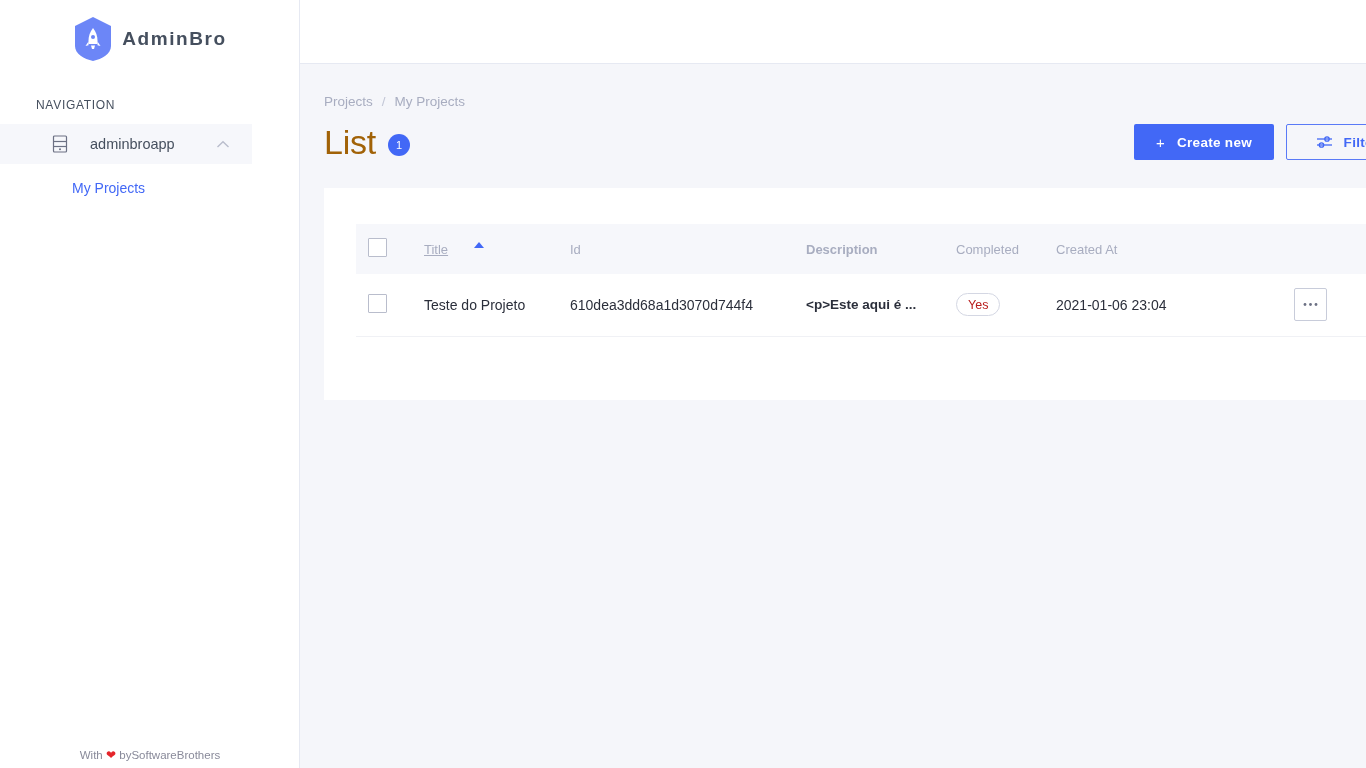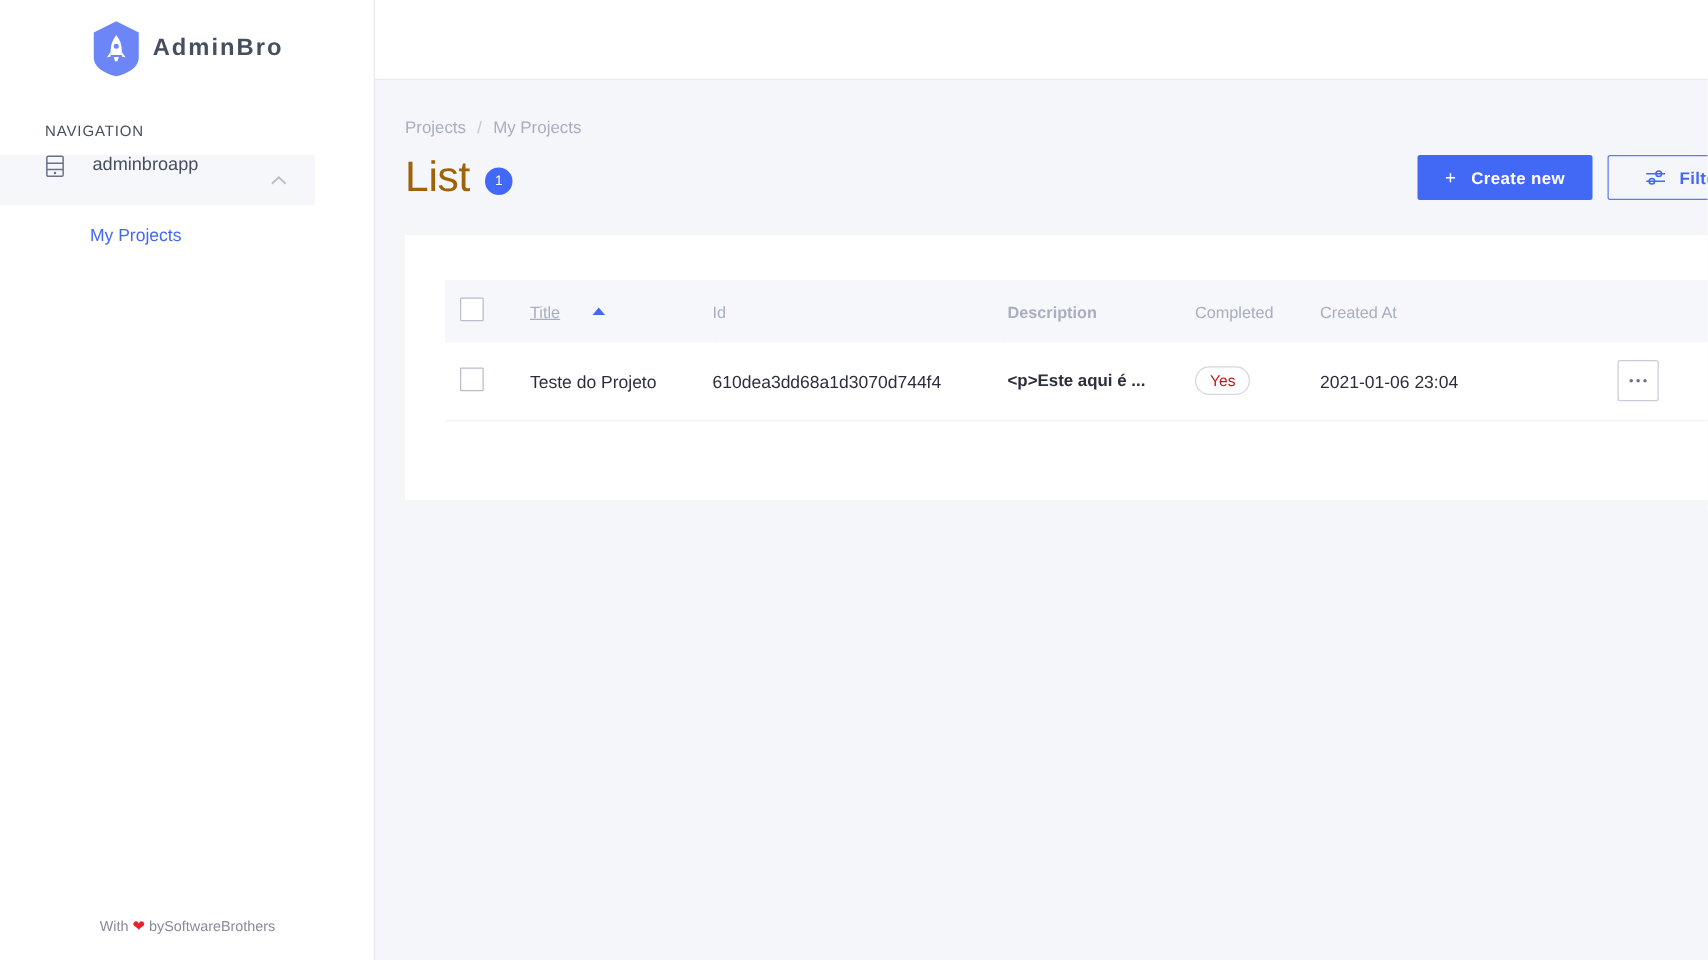--- a/index.html
+++ b/index.html
@@ -32,35 +32,35 @@
   }
   .nav-label {
     margin: 26px 0 0 36px;
     font-size: 12px; letter-spacing: 0.7px;
     color: #454f5e; font-weight: normal;
   }
   .nav-item {
     margin-top: 12px;
     width: 252px; height: 40px;
     background: #f6f7fb;
-    display: flex; align-items: flex-start;
-    padding-left: 36px;
+    display: flex; align-items: center;
+    padding-left: 52px;
     position: relative;
     cursor: pointer;
   }
   .nav-item .rack-icon { width: 16px; height: 18px; margin-right: 22px; }
   .nav-item-label { font-size: 14.5px; color: #454f5e; }
   .chevron { position: absolute; right: 22px; top: 16px; width: 14px; height: 9px; }
   .sub-item {
     margin: 16px 0 0 72px;
     font-size: 14px; color: #4268F6;
     cursor: pointer; display: inline-block;
   }
   .footer {
-    position: absolute; bottom: 20px; left: 0; width: 300px;
+    position: absolute; bottom: 6px; left: 0; width: 300px;
     text-align: center;
     font-size: 11.5px; color: #898a9a;
   }
   .footer .heart { color: #e5252a; font-size: 12px; }
 
   
   .main { flex: 1 1 auto; height: 768px; display: flex; flex-direction: column; }
   .topbar {
     height: 64px; background: #ffffff;
     border-bottom: 1px solid #e6e9f2;
@@ -129,21 +129,21 @@
     padding: 0;
     vertical-align: middle;
   }
   th.c-check, td.c-check { width: 68px; padding-left: 12px; }
   th.c-title, td.c-title { width: 146px; }
   th.c-id,    td.c-id    { width: 236px; }
   th.c-desc,  td.c-desc  { width: 150px; font-weight: bold; }
   th.c-comp,  td.c-comp  { width: 100px; }
   th.c-date,  td.c-date  { width: 200px; }
   th.c-act,   td.c-act   { width: 120px; }
-  .th-inner { display: flex; align-items: center; gap: 26px; cursor: pointer; text-decoration: underline; }
+  .th-inner { display: flex; gap: 26px; cursor: pointer; text-decoration: underline; }
   .sort-asc { width: 0; height: 0; border-left: 5px solid transparent;
               border-right: 5px solid transparent; border-bottom: 6px solid #4268F6; }
   tbody tr { height: 62px; border-bottom: 1px solid #f0f1f5; }
   td { font-size: 14px; color: #2b2f3b; padding: 0; vertical-align: middle; }
   td.c-desc { font-size: 13.5px; }
   .checkbox {
     width: 19px; height: 19px;
     border: 1px solid #b9bdcc; background: #fff; border-radius: 1px;
     display: inline-block; cursor: pointer;
   }

